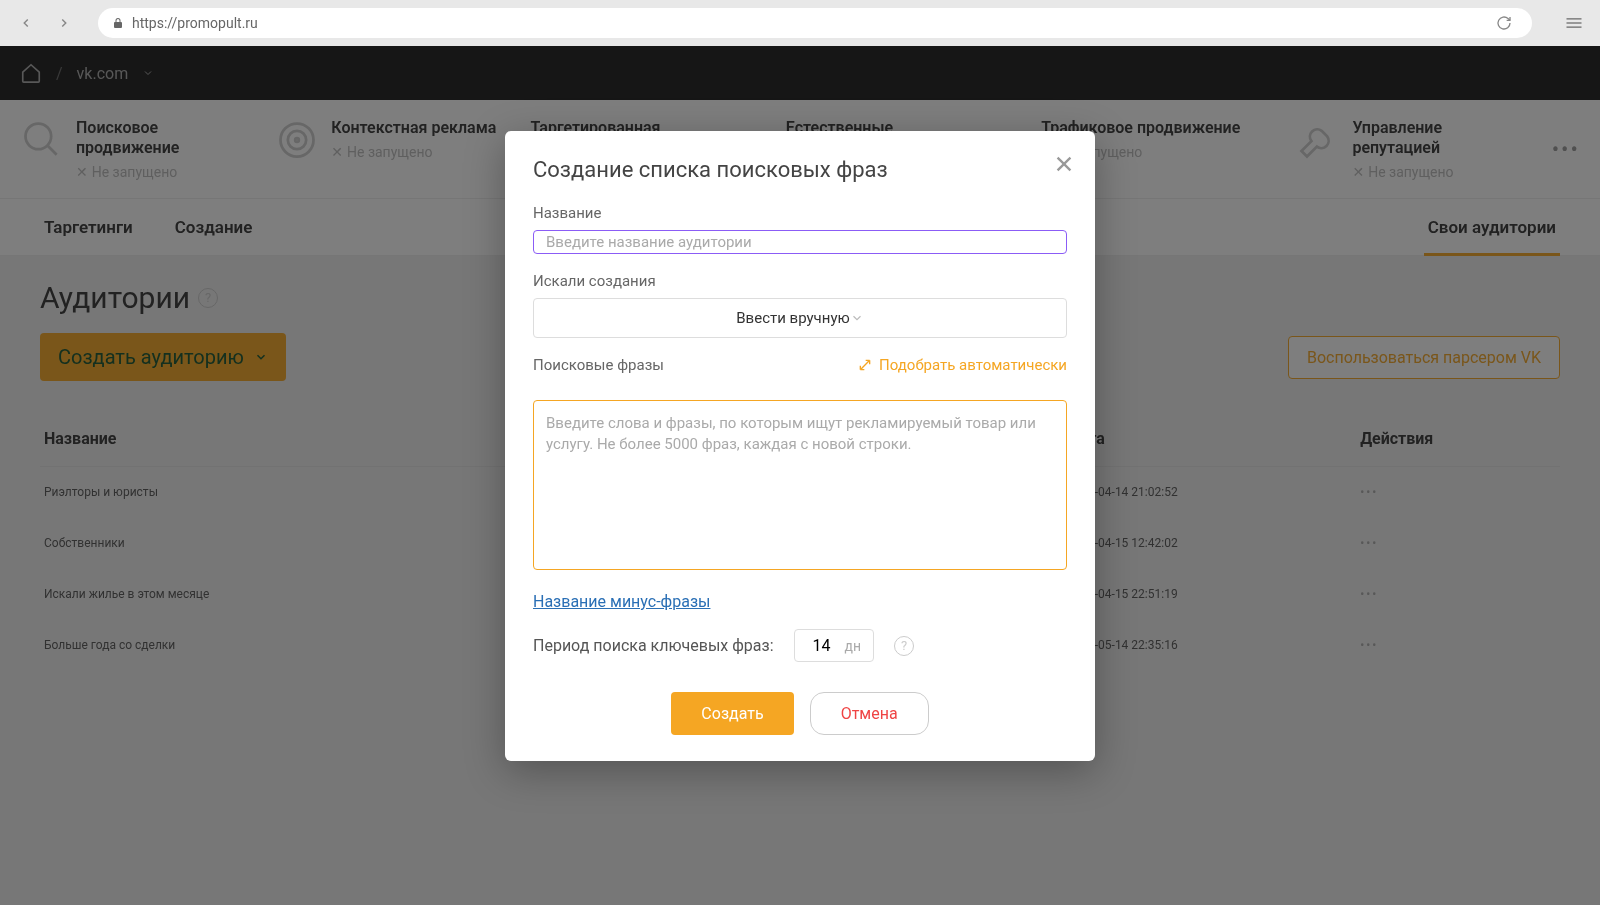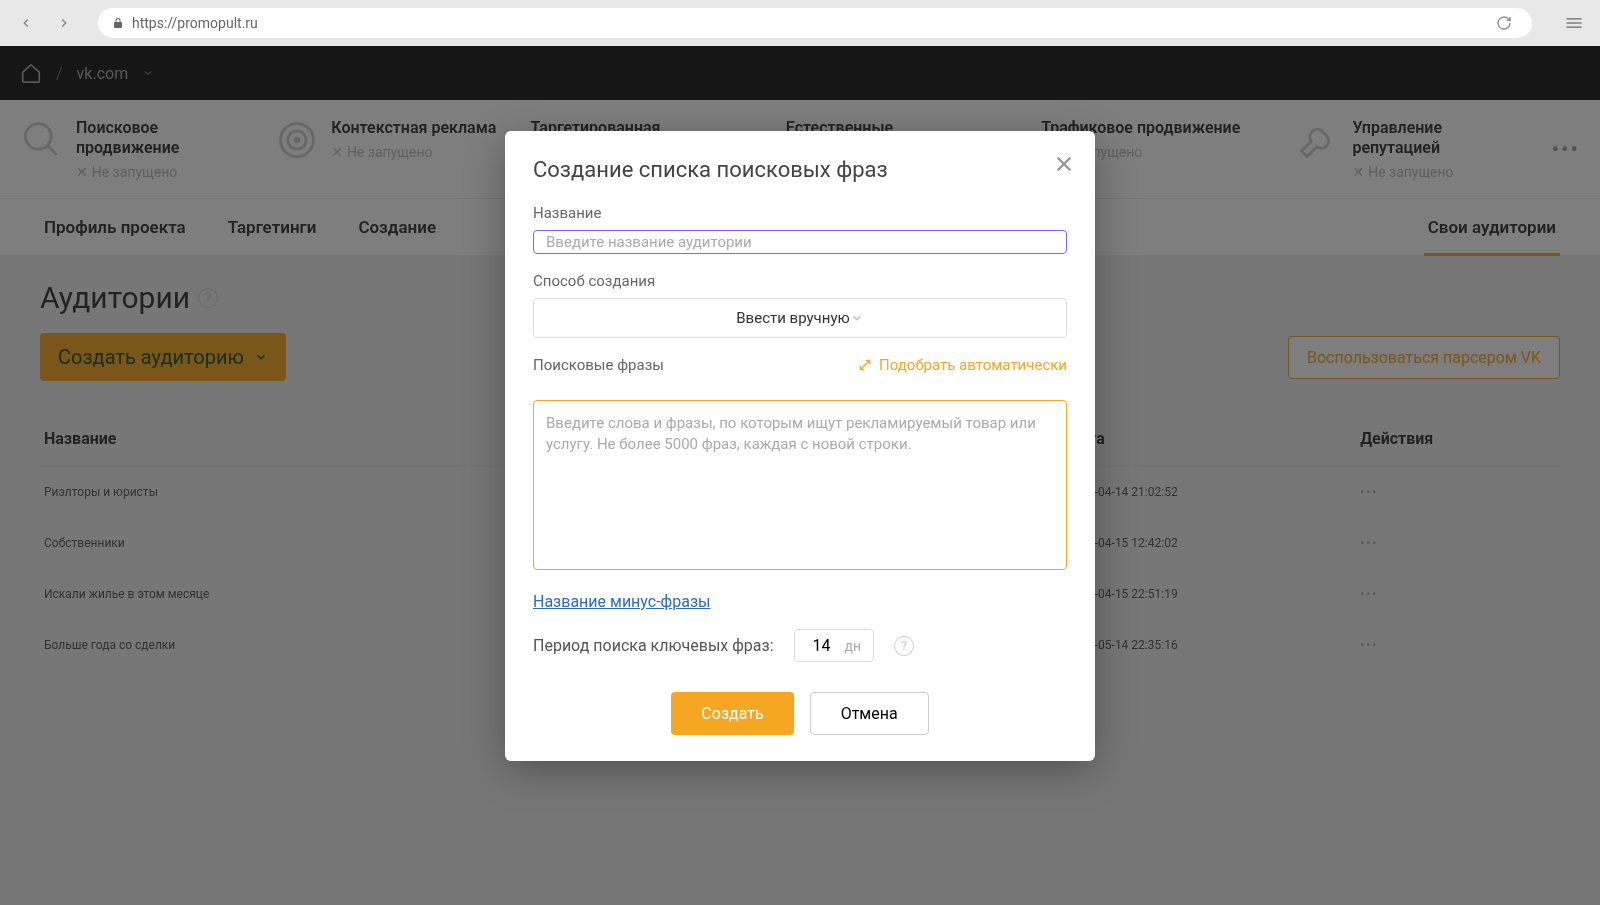--- a/index.html
+++ b/index.html
@@ -65,21 +65,21 @@
 .form-textarea { width: 100%; height: 170px; border: 1px solid #f5a623; border-radius: 4px; padding: 12px; font-size: 15px; resize: none; font-family: inherit; }
 .form-textarea::placeholder { color: #aaa; line-height: 1.4; }
 .minus-link { color: #2a6fb5; text-decoration: underline; font-size: 16px; display: inline-block; margin: 18px 0 18px; cursor: pointer; }
 .period-row { display: flex; align-items: center; gap: 20px; margin-bottom: 30px; }
 .period-label { font-size: 16px; color: #555; }
 .period-box { display: flex; align-items: center; border: 1px solid #ddd; border-radius: 4px; padding: 6px 12px; gap: 8px; }
 .period-input { width: 30px; border: none; font-size: 16px; text-align: center; outline: none; }
 .period-suffix { color: #aaa; font-size: 14px; }
 .modal-footer { display: flex; justify-content: center; gap: 16px; }
 .btn-primary { background: #f5a623; color: #fff; border: none; padding: 12px 30px; font-size: 16px; border-radius: 4px; cursor: pointer; }
-.btn-secondary { background: #fff; color: #000000; border: 1px solid #ccc; padding: 8px 30px; font-size: 16px; border-radius: 4px; cursor: pointer; }
+.btn-secondary { background: #fff; color: #ef4444; border: 1px solid #ccc; padding: 8px 30px; font-size: 16px; border-radius: 14px; cursor: pointer; }
 </style>
 </head>
 <body>
 
 <div class="browser-chrome">
   <div class="nav-arrow">
     <svg width="14" height="14" viewBox="0 0 24 24" fill="none" stroke="currentColor" stroke-width="2.5">
         <polyline points="15 18 9 12 15 6"></polyline>
       </svg>
   </div>
@@ -180,21 +180,20 @@
       <div class="cat-status">
           <span>✕</span>
           <span>Не запущено</span>
         </div>
     </div>
   </div>
   <div class="more-dots">•••</div>
 </div>
 
 <div class="tabs-row">
-  <div class="tab">Профиль проекта</div>
   <div class="tab">Таргетинги</div>
   <div class="tab">Создание</div>
   <div style="flex:1"></div>
   <div class="tab active">Свои аудитории</div>
 </div>
 
 <div class="page-content">
   <div class="page-title-row">
     <h1 class="page-title">Аудитории</h1>
     <span class="help-circle">?</span>
@@ -253,21 +252,21 @@
       <svg width="22" height="22" viewBox="0 0 24 24" fill="none" stroke="currentColor" stroke-width="2.5">
           <line x1="5" y1="5" x2="19" y2="19"></line>
           <line x1="19" y1="5" x2="5" y2="19"></line>
         </svg>
     </div>
     <h2 class="modal-title">Создание списка поисковых фраз</h2>
 
     <label class="form-label">Название</label>
     <input class="form-input" placeholder="Введите название аудитории" style="">
 
-    <label class="form-label">Способ создания</label>
+    <label class="form-label">Искали создания</label>
     <div class="form-select">
       <span>Ввести вручную</span>
       <svg width="14" height="14" viewBox="0 0 24 24" fill="none" stroke="#bbb" stroke-width="2">
           <polyline points="6 9 12 15 18 9"></polyline>
         </svg>
     </div>
 
     <div class="label-row">
       <label class="form-label" style="margin:0">Поисковые фразы</label>
       <span class="auto-link">

